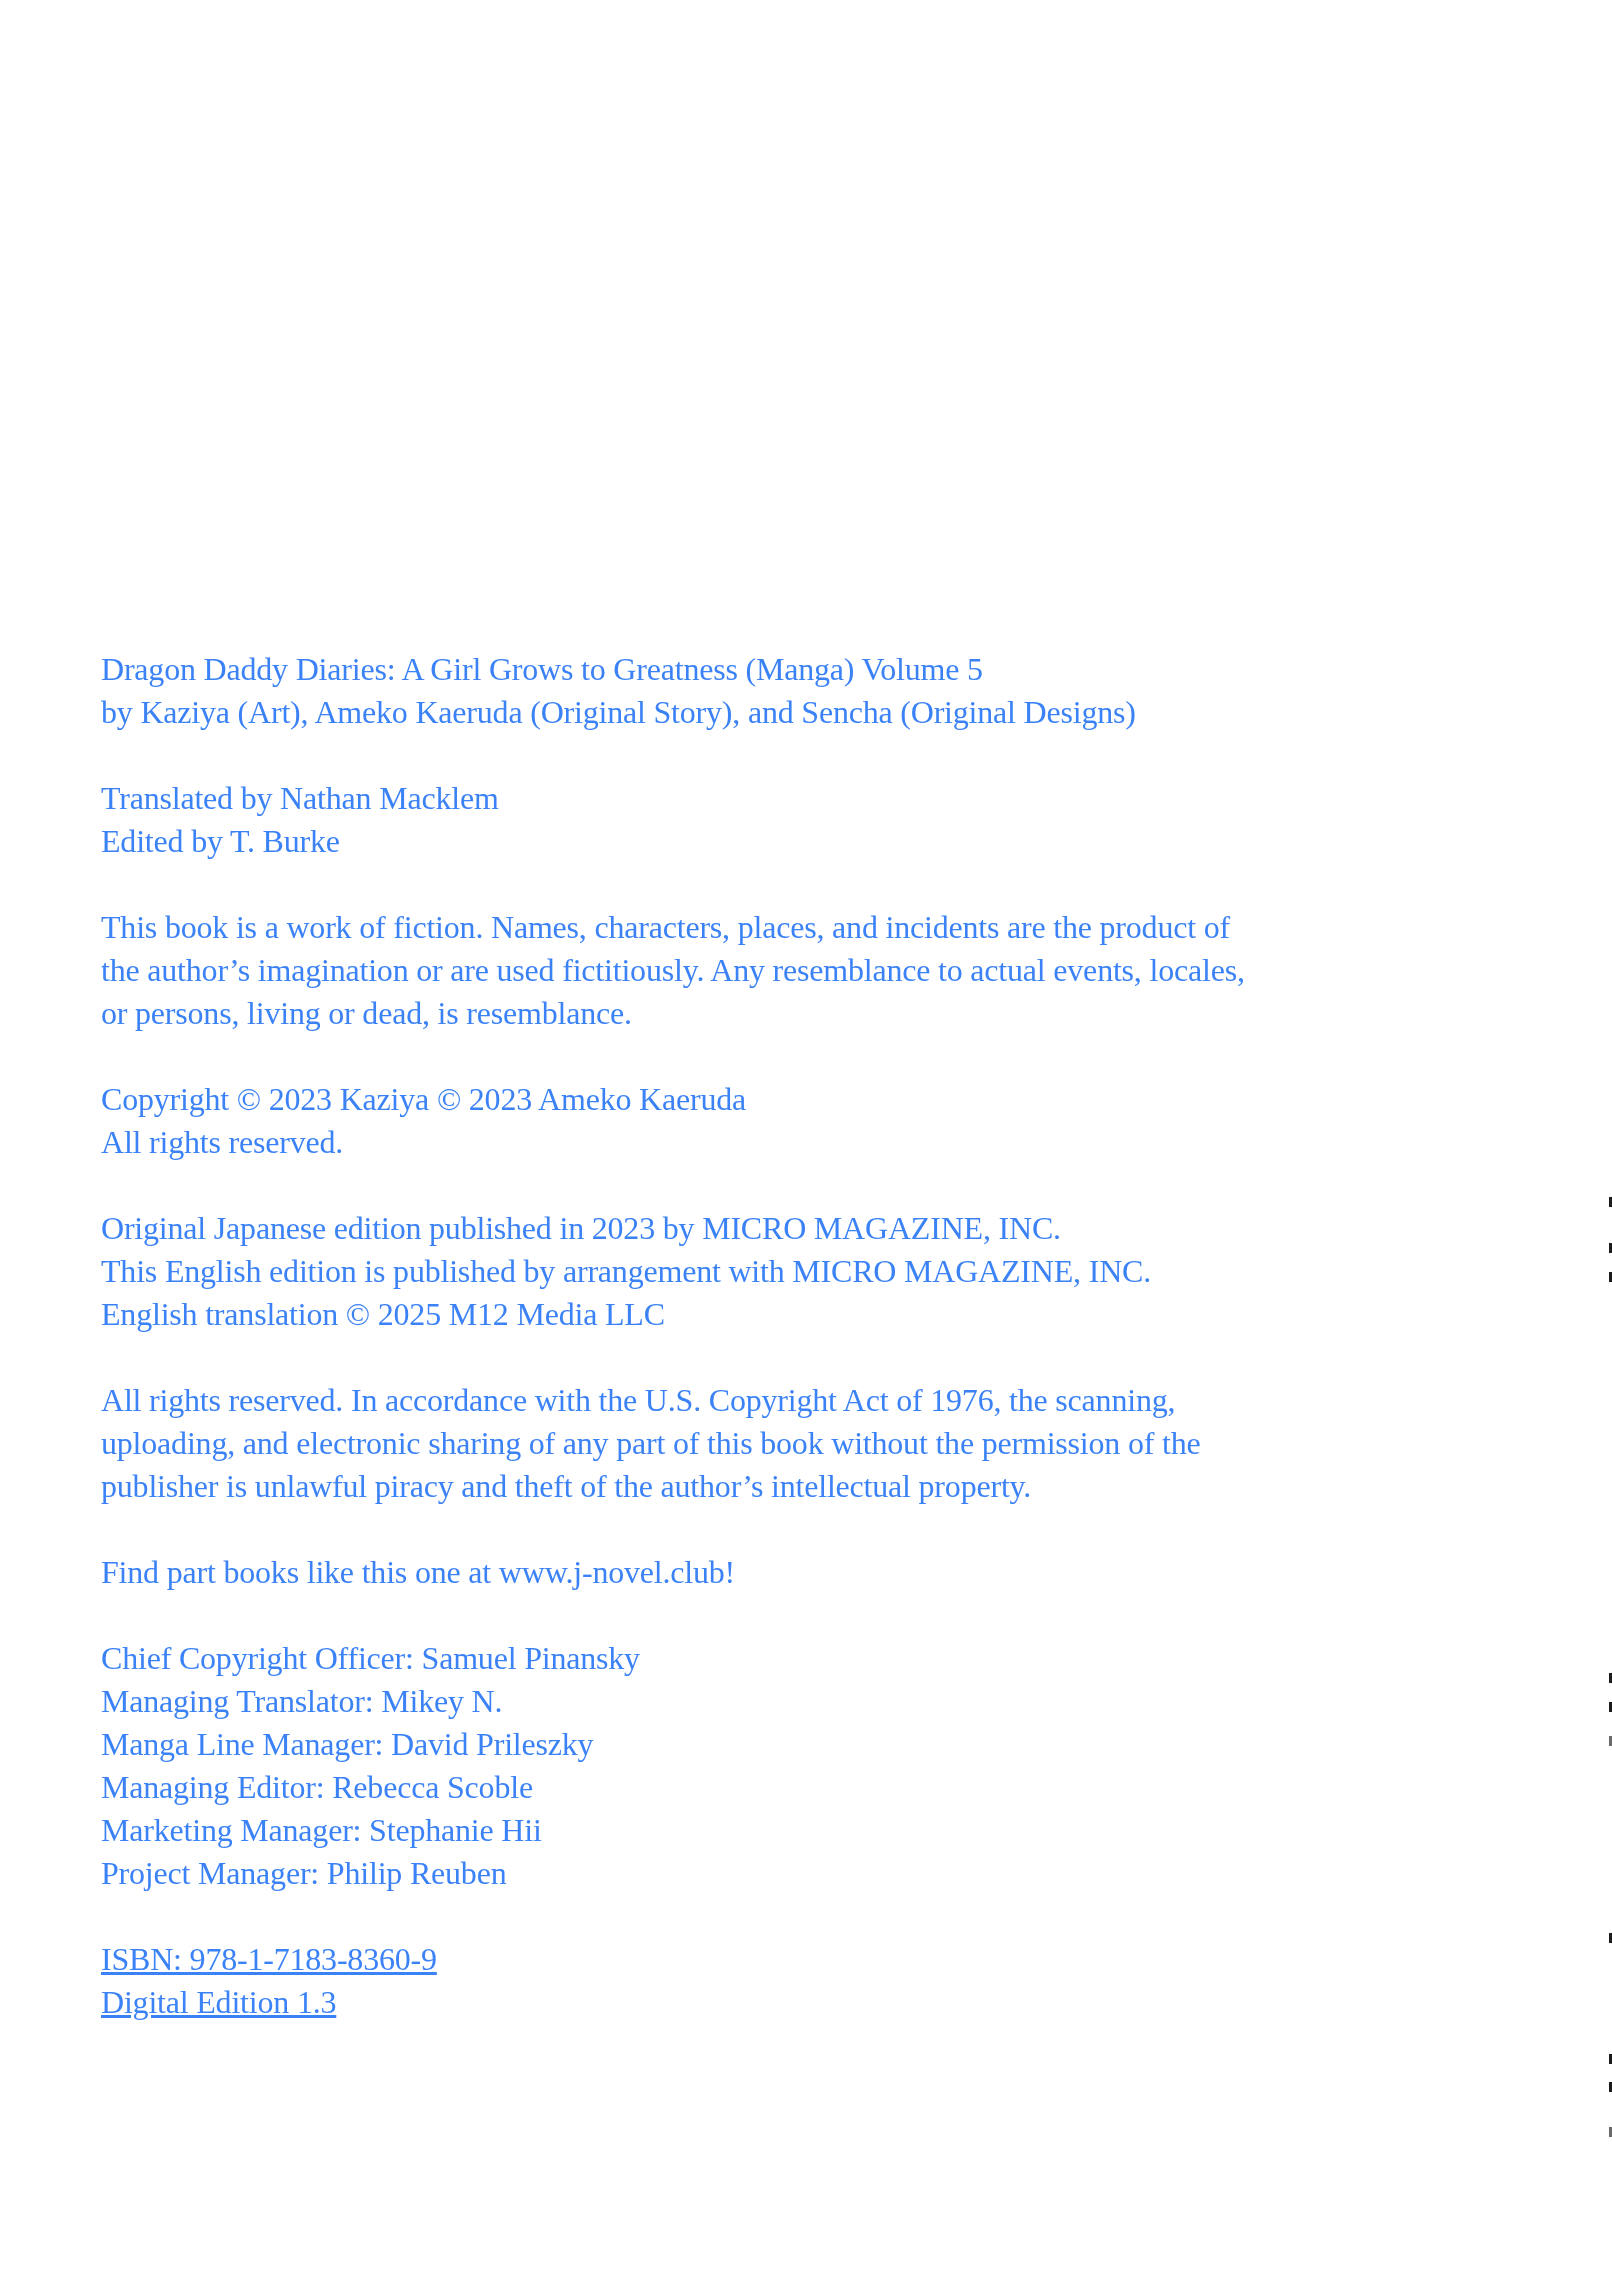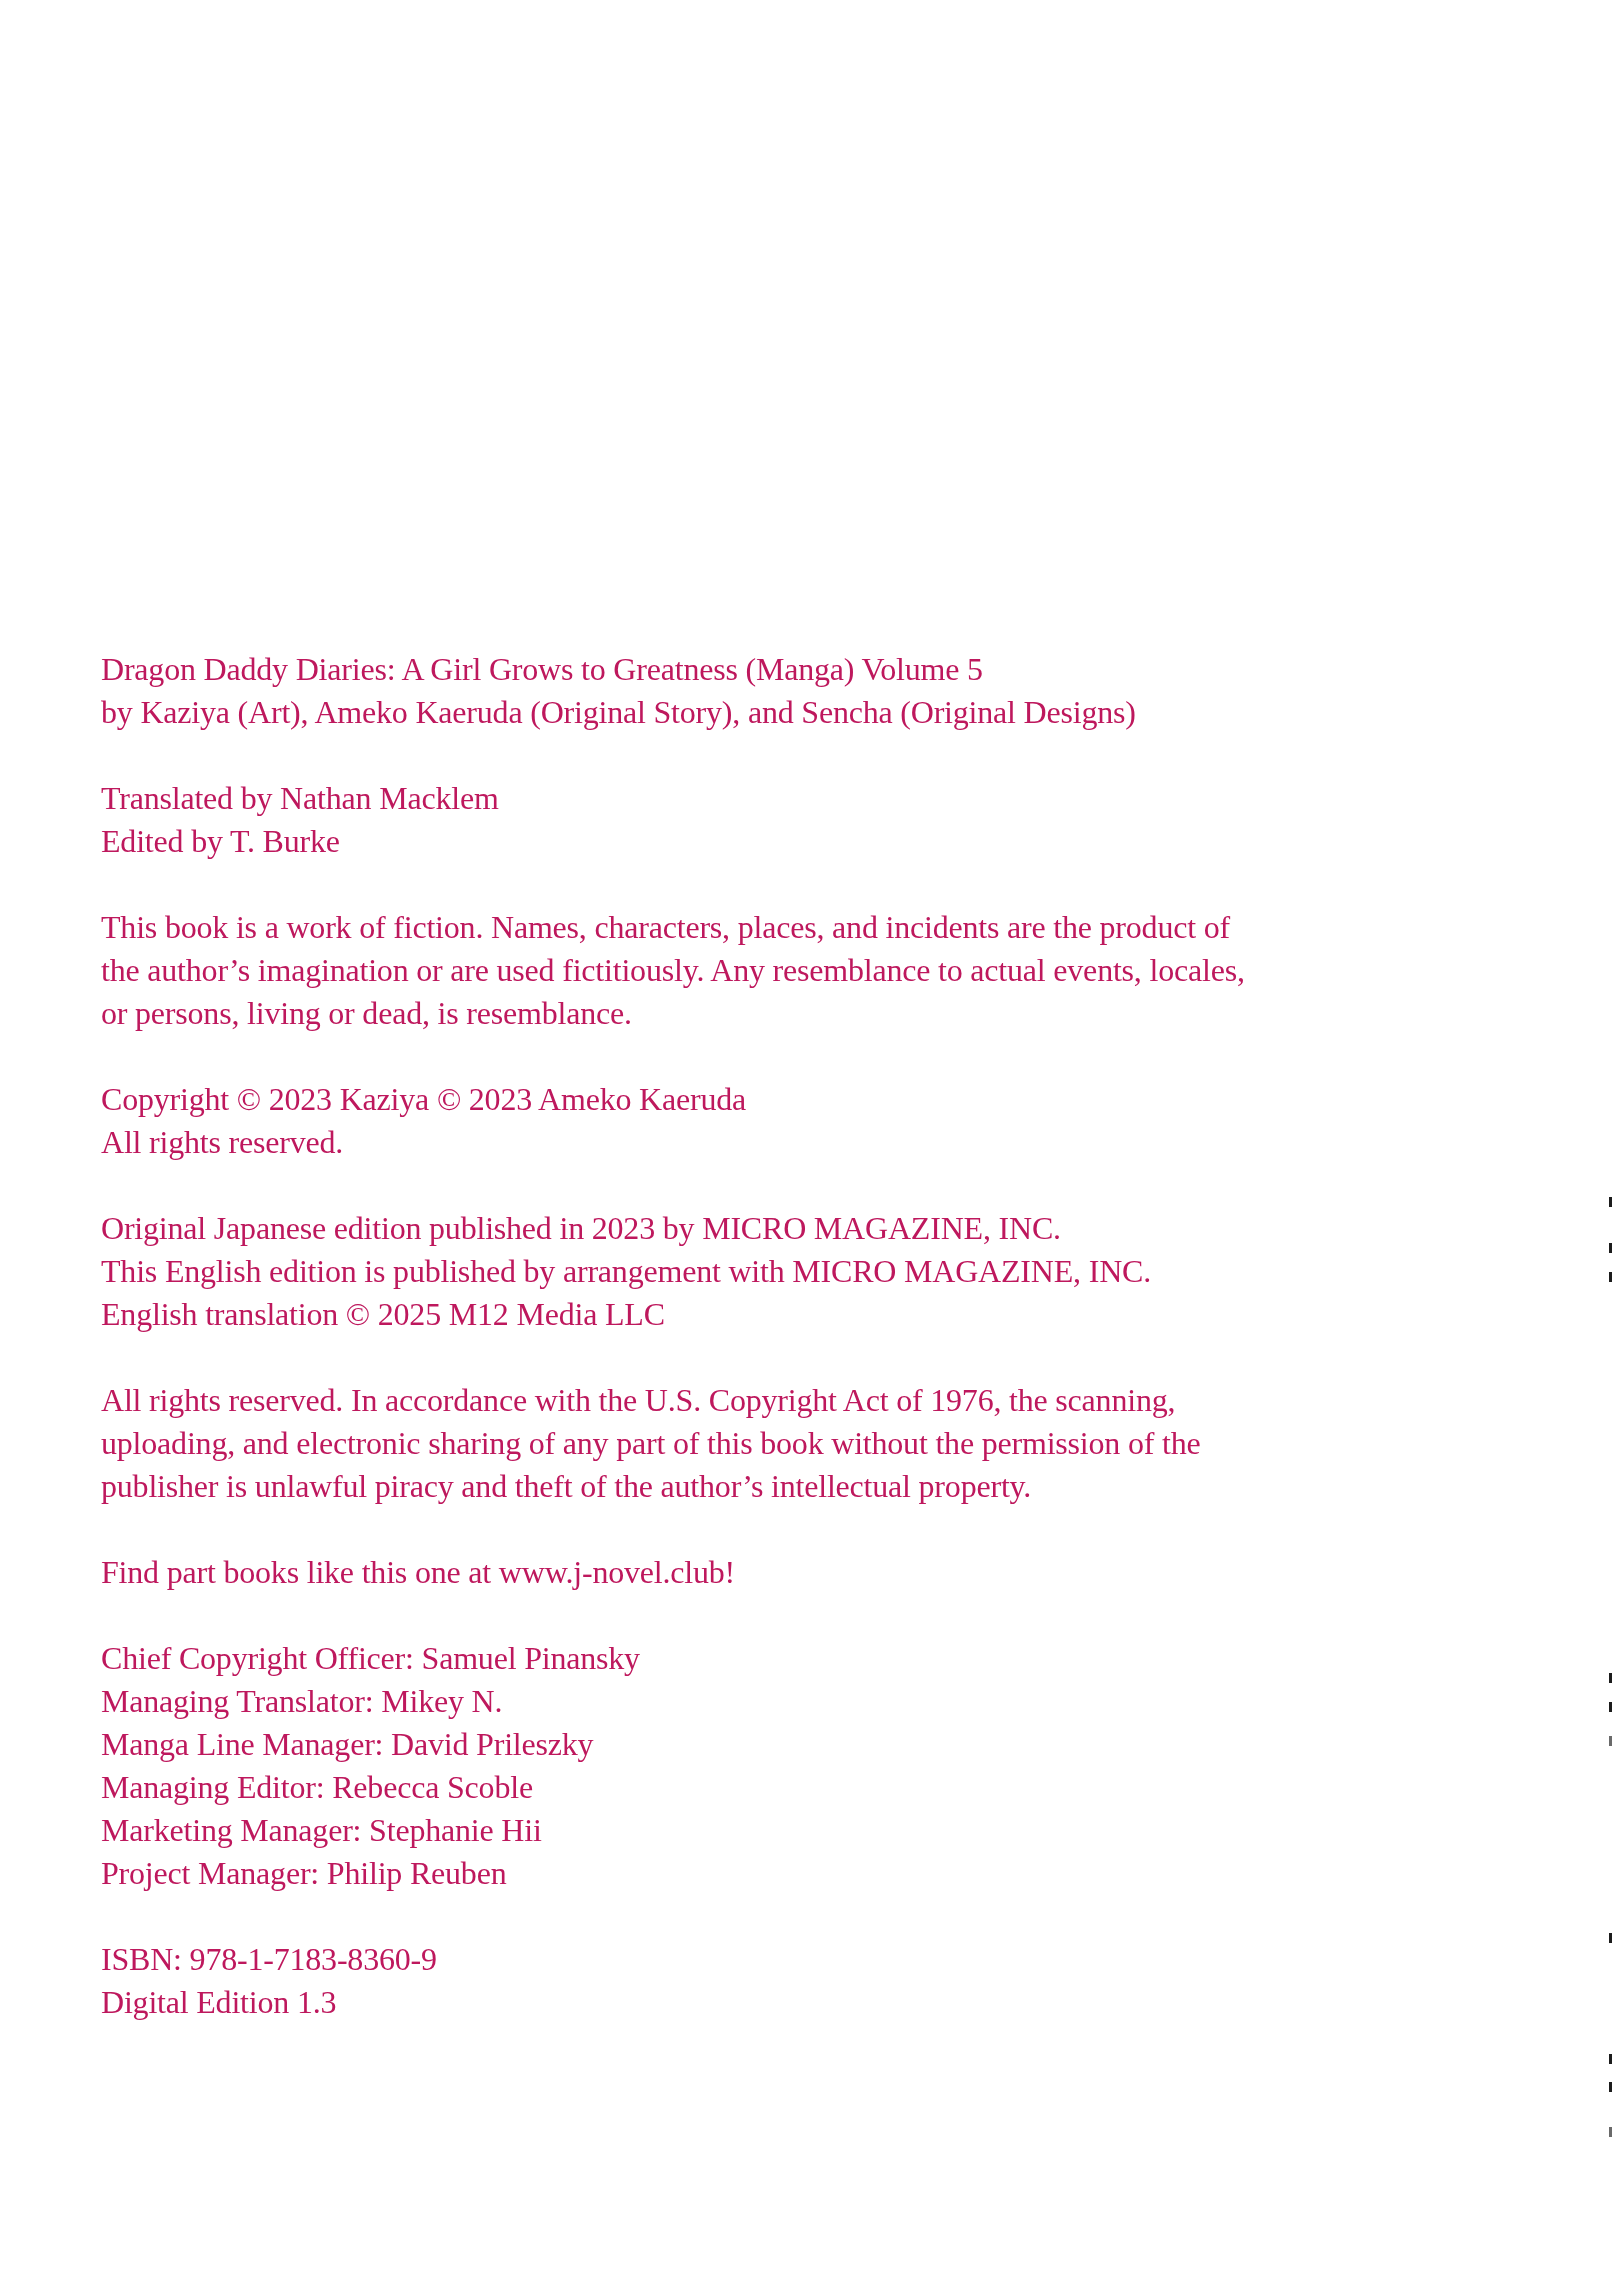--- a/index.html
+++ b/index.html
@@ -18,28 +18,29 @@
     position: absolute;
     inset: 0;
     background: #ffffff;
   }
   .text-col {
     position: absolute;
     left: 101px;
     top: 648px;
     font-size: 32px;
     line-height: 43px;
-    color: #be185d;
+    color: #3b82f6;
     letter-spacing: -0.2px;
   }
   .block {
     margin: 0 0 43px 0;
   }
   .block:last-child {
     margin-bottom: 0;
+    text-decoration: underline;
   }
   .line {
     white-space: nowrap;
   }
   .edge-artifacts {
     position: absolute;
     top: 0;
     right: 0;
     width: 5.4px;
     height: 2293px;

